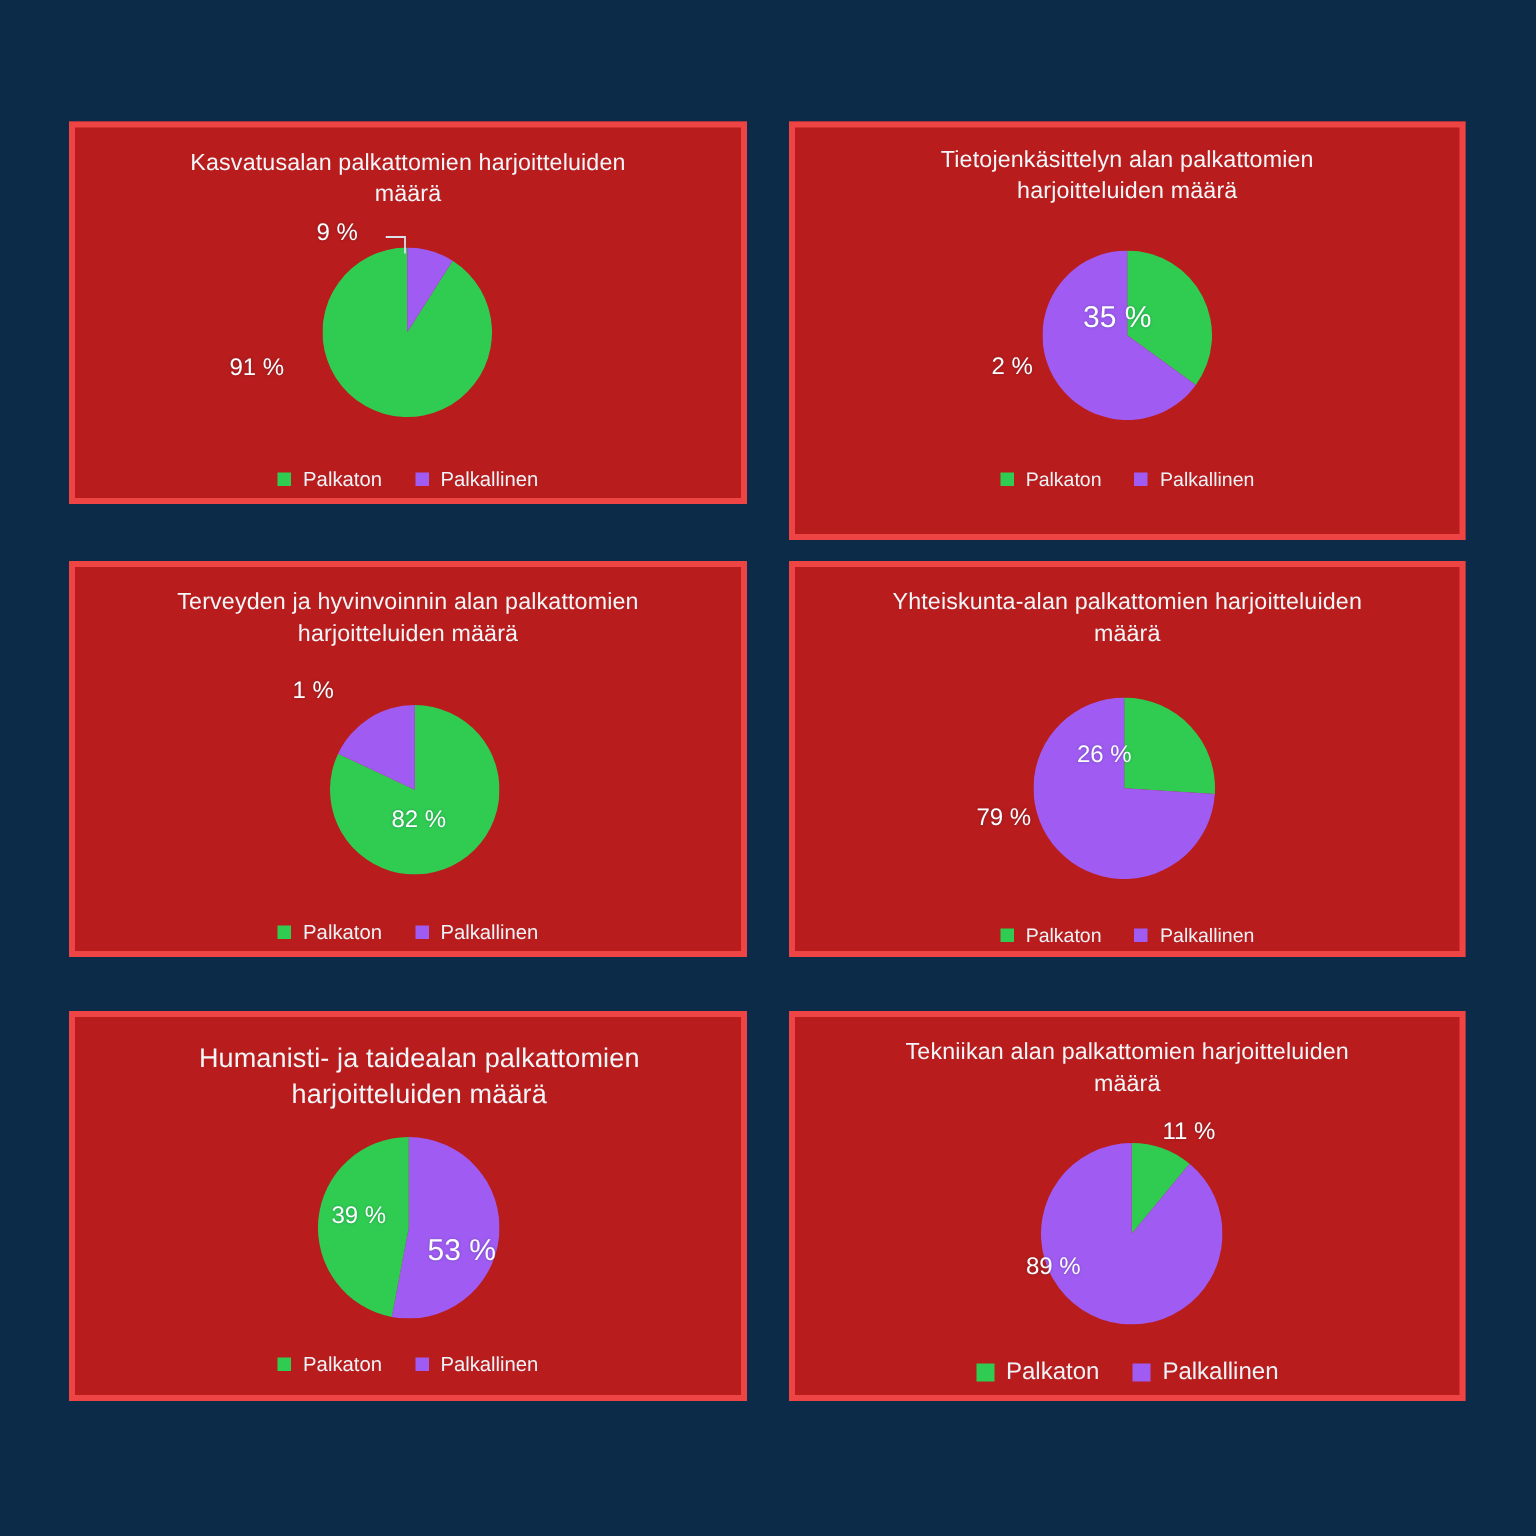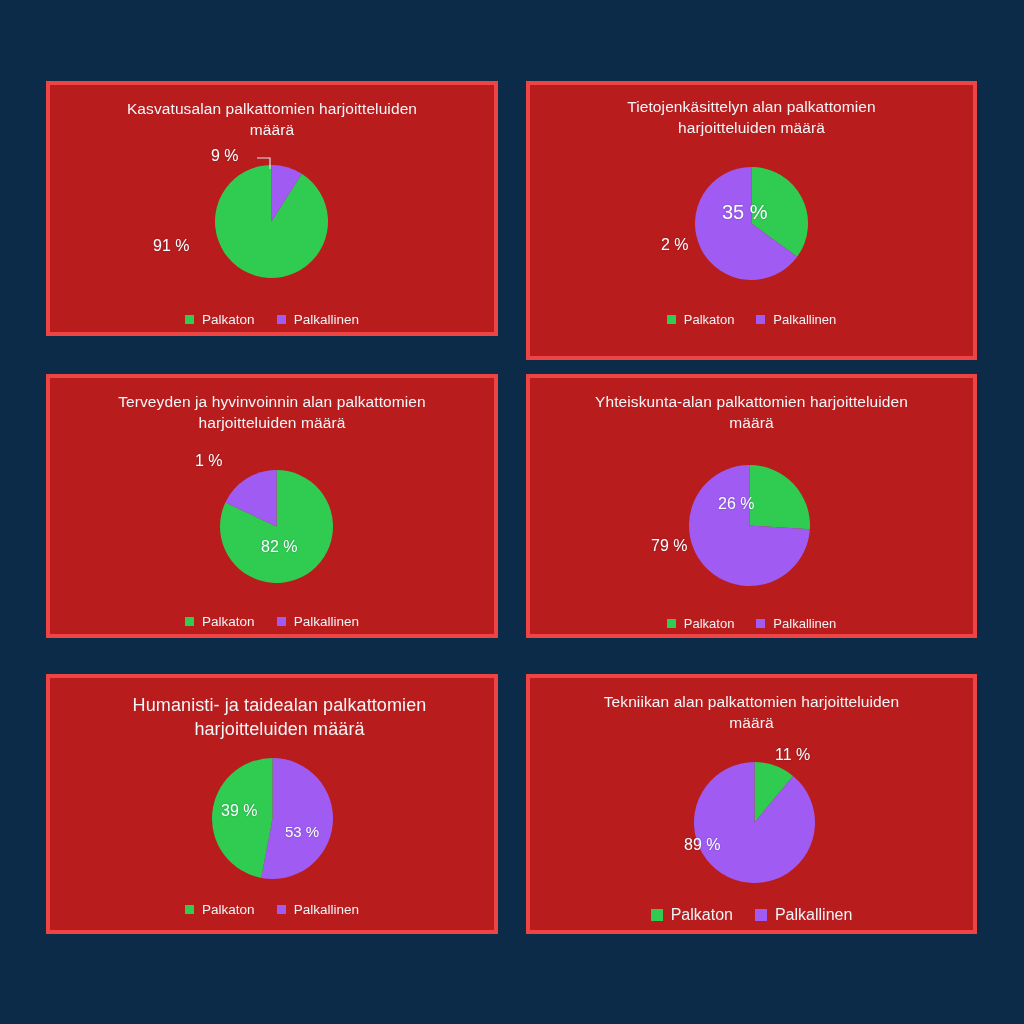--- a/index.html
+++ b/index.html
@@ -202,21 +202,21 @@
         </div>
       </div>
       <div class="chart-panel panel-4">
         <div class="chart-title title-size-sm" style="top: 15px;">Humanisti- ja taidealan palkattomien
 harjoitteluiden määrä</div>
         <div class="pie-wrap" style="left: 162px; top: 80px; width: 121px; height: 121px;"><svg width="121" height="121" viewBox="0 0 121 121">
             <path d="M 60.5 60.5 L 60.50000000000001 0 A 60.5 60.5 0 1 1 49.16343046756365 119.92837866908566 Z" fill="#a05cf2"></path>
             <path d="M 60.5 60.5 L 49.16343046756365 119.92837866908566 A 60.5 60.5 0 0 1 60.499999999999986 0 Z" fill="#30cc52"></path>
           </svg></div>
         <div class="slice-label" style="left: 171px; top: 124px; font-size: 16px; color: rgb(255, 255, 255);">39 %</div>
-        <div class="slice-label" style="left: 235px; top: 145px; font-size: 15px; color: rgb(255, 255, 255);">53 %</div>
+        <div class="slice-label" style="left: 235px; top: 145px; font-size: 20px; color: rgb(255, 255, 255);">53 %</div>
         <div class="legend legend-size-md" style="top: 224px;">
           <div class="legend-item">
             <span class="legend-swatch" style="background: rgb(48, 204, 82);"></span>
             <span>Palkaton</span>
           </div>
           <div class="legend-item">
             <span class="legend-swatch" style="background: rgb(160, 92, 242);"></span>
             <span>Palkallinen</span>
           </div>
         </div>

